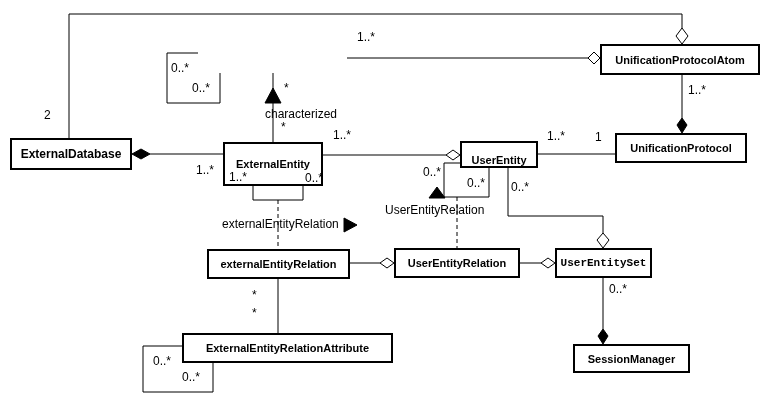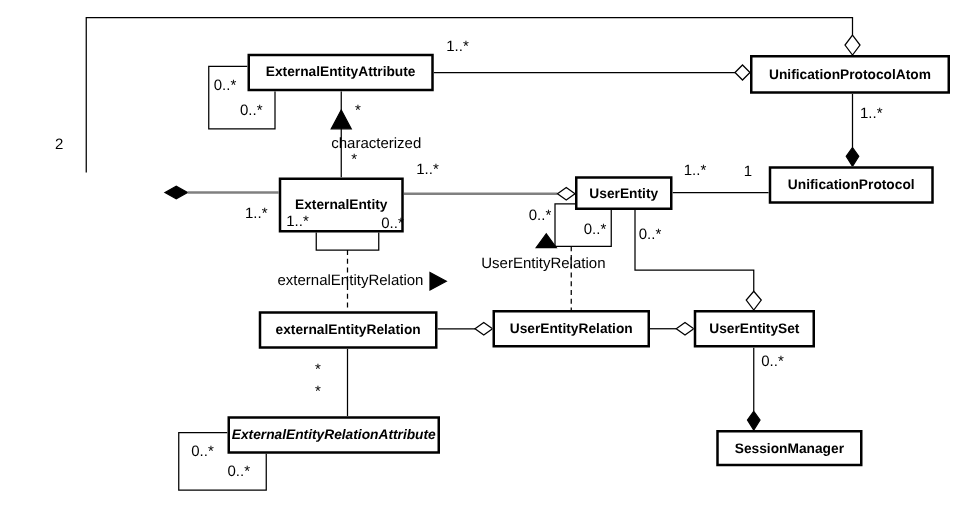--- a/index.html
+++ b/index.html
@@ -77,45 +77,45 @@
 
     <path d="M278,279 L278,333" stroke="#000" fill="none" stroke-width="1"></path>
 
     <path d="M603,278 L603,329" stroke="#000" fill="none" stroke-width="1"></path>
     <polygon points="603,329 608,336 603,344 598,336" fill="#000" stroke="#000"></polygon>
 
     <polygon points="437,187 429,198 445,198" fill="#000" stroke="#000"></polygon>
     <polygon points="344,218 344,232 357,225" fill="#000" stroke="#000"></polygon>
   </svg>
 
-  <div class="cls" style="left:198px;top:43px;width:149px;height:30px;">
-      <span>ExternalEntityAttribute</span>
-    </div>
   <div class="cls" style="left:600px;top:44px;width:160px;height:31px;">
       <span>UnificationProtocolAtom</span>
+    </div>
+  <div class="cls" style="left:10px;top:138px;width:122px;height:32px;font-size:12px;">
+      <span>ExternalDatabase</span>
     </div>
   <div class="cls" style="left:223px;top:142px;width:100px;height:44px;">
       <span>ExternalEntity</span>
     </div>
-  <div class="cls" style="left:460px;top:141px;width:78px;height:27px;">
+  <div class="cls" style="left:460px;top:141px;width:78px;height:27px;align-items:flex-end;">
       <span>UserEntity</span>
     </div>
   <div class="cls" style="left:615px;top:133px;width:132px;height:30px;">
       <span>UnificationProtocol</span>
     </div>
   <div class="cls" style="left:207px;top:249px;width:143px;height:30px;">
       <span>externalEntityRelation</span>
     </div>
   <div class="cls" style="left:394px;top:248px;width:126px;height:30px;">
       <span>UserEntityRelation</span>
     </div>
-  <div class="cls" style="left:555px;top:248px;width:97px;height:30px;">
+  <div class="cls" style="left:555px;top:248px;width:97px;height:30px;font-family:Liberation Mono, monospace;">
       <span>UserEntitySet</span>
     </div>
-  <div class="cls" style="left:182px;top:333px;width:170px;height:30px;font-style:italic;">
+  <div class="cls" style="left:182px;top:333px;width:211px;height:30px;">
       <span>ExternalEntityRelationAttribute</span>
     </div>
   <div class="cls" style="left:545px;top:344px;width:117px;height:29px;margin-left:28px;">
       <span>SessionManager</span>
     </div>
 
   <div class="lbl" style="left:44px;top:109px;">2</div>
   <div class="lbl" style="left:357px;top:31px;">1..*</div>
   <div class="lbl" style="left:171px;top:62px;">0..*</div>
   <div class="lbl" style="left:192px;top:82px;">0..*</div>

